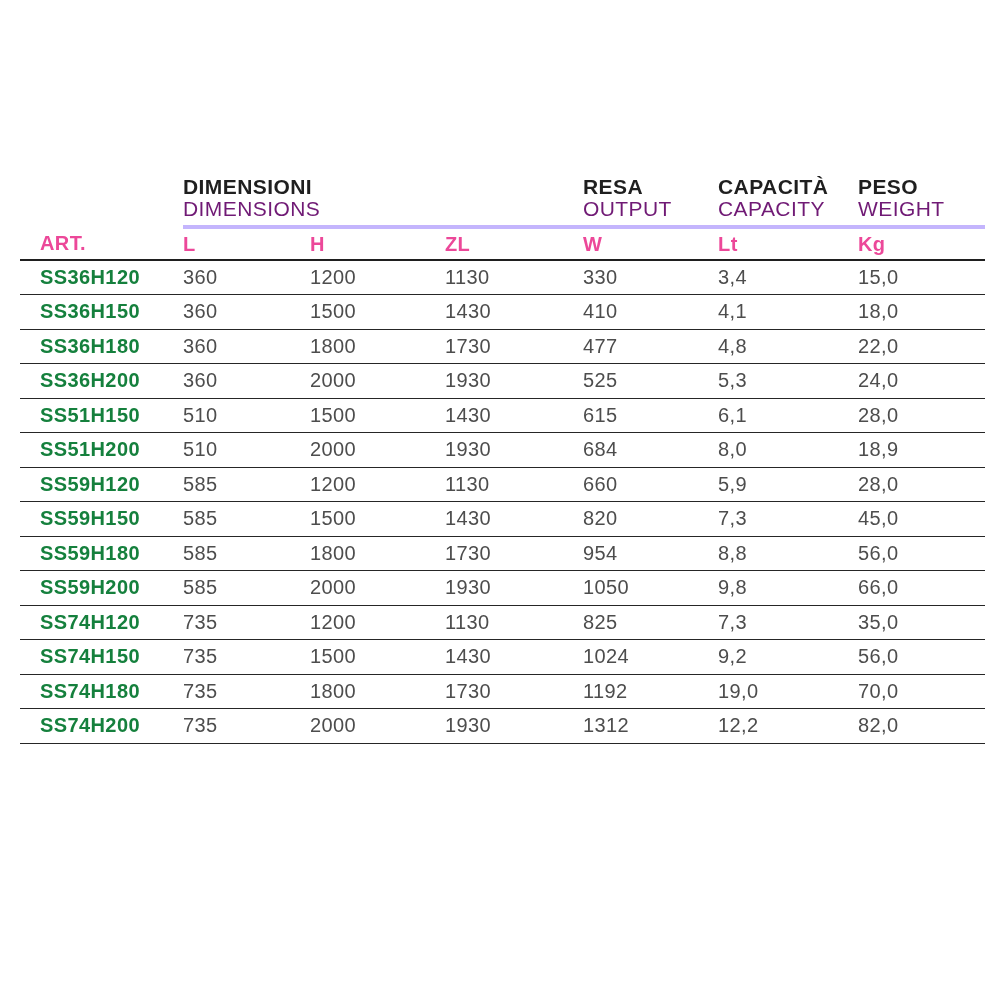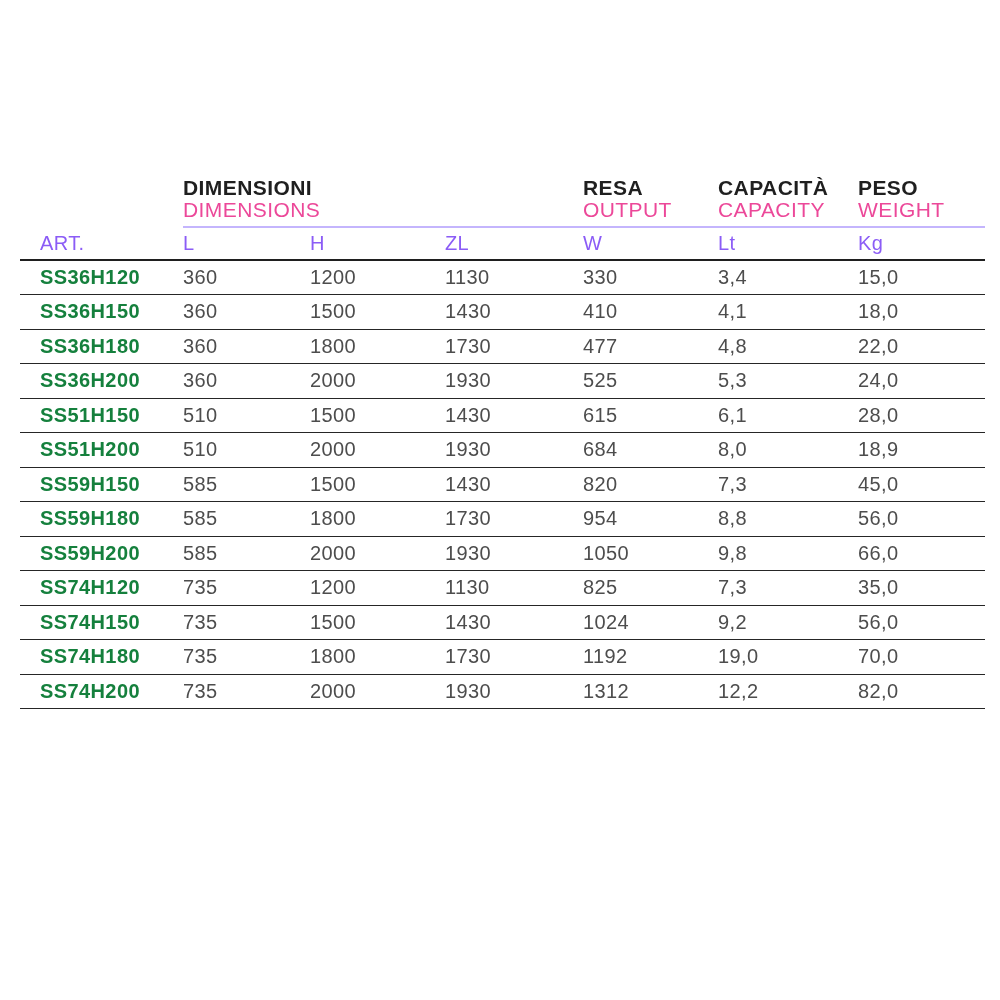--- a/index.html
+++ b/index.html
@@ -33,44 +33,44 @@
     font-weight: 400;
     vertical-align: middle;
     white-space: nowrap;
   }
 
   
   tr.group-row th {
     height: 57px;
     vertical-align: bottom;
     padding-bottom: 5px;
-    border-bottom: 2px solid #c4b5fd;
+    border-bottom: 4px solid #c4b5fd;
   }
   tr.group-row th.blank { border-bottom: none; }
   .gh-primary {
     font-size: 21px;
     font-weight: 700;
     color: #1f1f1f;
     letter-spacing: 0.02em;
     line-height: 1.05;
   }
   .gh-secondary {
     font-size: 21px;
     font-weight: 400;
-    color: #ec4899;
+    color: #701a75;
     letter-spacing: 0.02em;
     line-height: 1.05;
   }
 
   
   tr.sub-row th {
     height: 33px;
     font-size: 20px;
-    font-weight: 400;
-    color: #8b5cf6;
+    font-weight: 700;
+    color: #ec4899;
     letter-spacing: 0.02em;
     border-bottom: 2px solid #1f1f1f;
   }
   tr.sub-row th.art-col { padding-left: 20px; }
 
   
   tbody td {
     height: 34.5px;
     font-size: 20px;
     color: #4d4d4d;
@@ -176,20 +176,29 @@
       <tr>
         <td class="art-col">SS51H200</td>
         <td>510</td>
         <td>2000</td>
         <td>1930</td>
         <td>684</td>
         <td>8,0</td>
         <td>18,9</td>
       </tr>
       <tr>
+        <td class="art-col">SS59H120</td>
+        <td>585</td>
+        <td>1200</td>
+        <td>1130</td>
+        <td>660</td>
+        <td>5,9</td>
+        <td>28,0</td>
+      </tr>
+      <tr>
         <td class="art-col">SS59H150</td>
         <td>585</td>
         <td>1500</td>
         <td>1430</td>
         <td>820</td>
         <td>7,3</td>
         <td>45,0</td>
       </tr>
       <tr>
         <td class="art-col">SS59H180</td>

